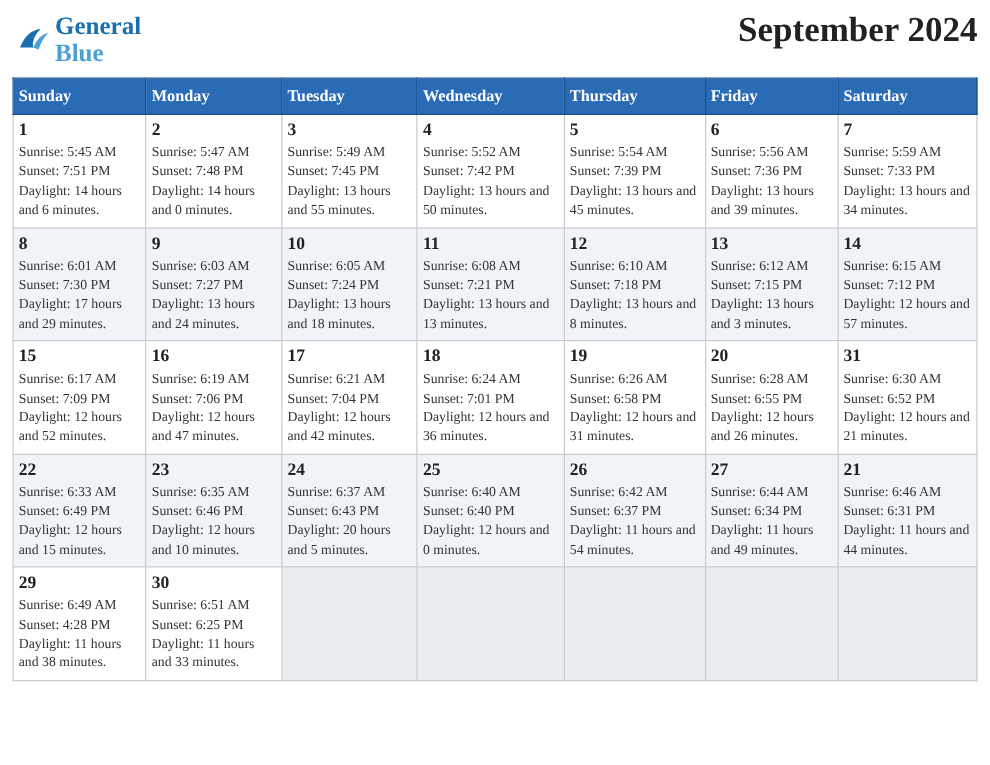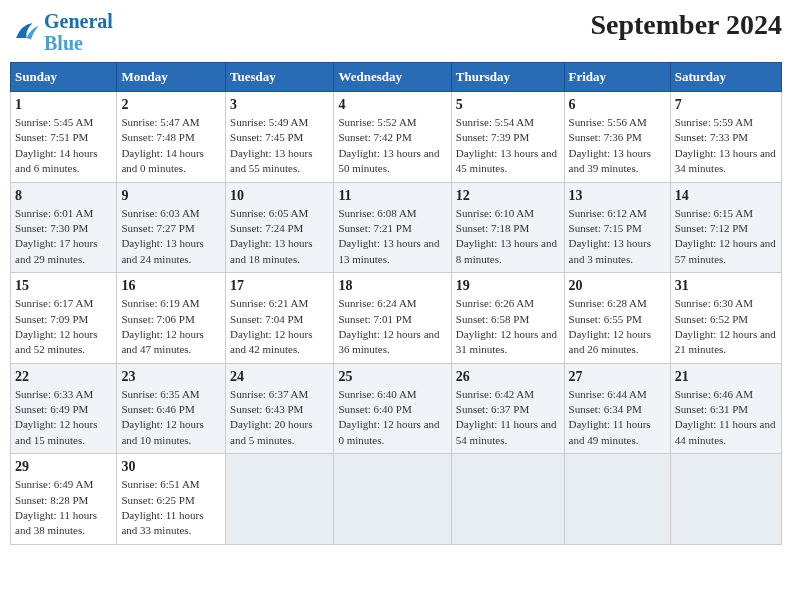--- a/index.html
+++ b/index.html
@@ -360,21 +360,21 @@
           <span>Sunset: 6:31 PM</span><br>
           <span>Daylight: 11 hours and 44 minutes.</span>
         </div>
       </td>
         </tr>
         <tr>
           <td>
         <span class="day-num">29</span>
         <div class="day-info">
           <span>Sunrise: 6:49 AM</span><br>
-          <span>Sunset: 8:28 PM</span><br>
+          <span>Sunset: 4:28 PM</span><br>
           <span>Daylight: 11 hours and 38 minutes.</span>
         </div>
       </td>
           <td>
         <span class="day-num">30</span>
         <div class="day-info">
           <span>Sunrise: 6:51 AM</span><br>
           <span>Sunset: 6:25 PM</span><br>
           <span>Daylight: 11 hours and 33 minutes.</span>
         </div>

